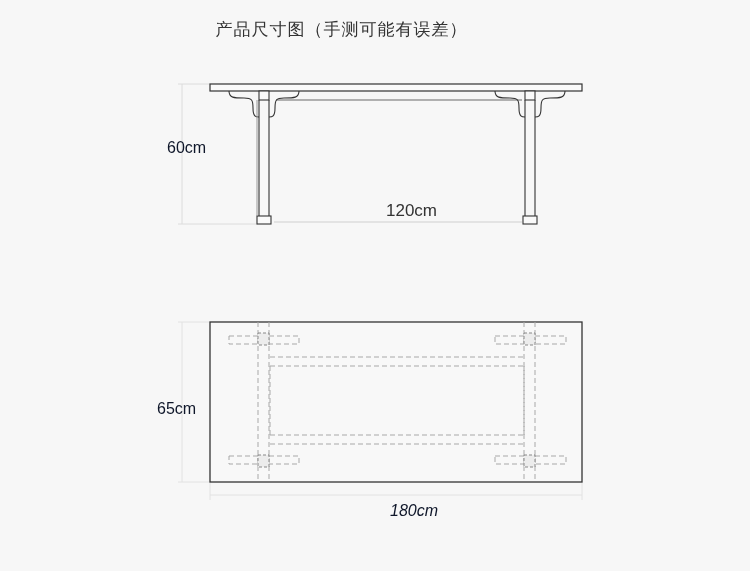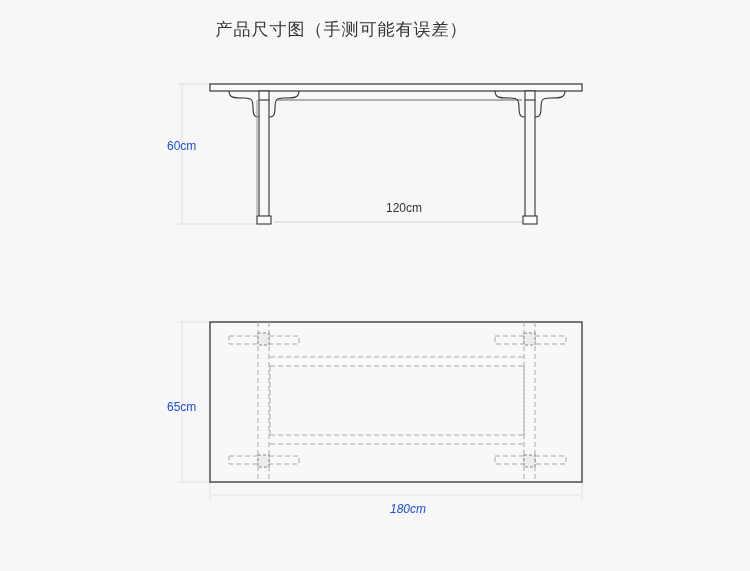--- a/index.html
+++ b/index.html
@@ -1,23 +1,23 @@
 <!DOCTYPE html>
 <html><head>
 <meta charset="utf-8">
 <style>
   html, body { margin: 0; padding: 0; }
   body { width: 750px; height: 571px; background: #f7f7f7; position: relative; overflow: hidden;
          font-family: "DejaVu Sans", "Liberation Sans", sans-serif; }
   .title { position: absolute; top: 18px; left: 0; width: 683px; text-align: center;
            font-family: "DejaVu Serif", "Liberation Serif", serif; font-size: 17px; color: #333; letter-spacing: 1px; }
-  .dim { position: absolute; font-family: "Liberation Sans", sans-serif; font-size: 12px; color: #1d4ed8; }
+  .dim { position: absolute; font-family: "Liberation Sans", sans-serif; font-size: 16px; color: #0f172a; }
   .dim-60 { left: 167px; top: 139px; }
-  .dim-120 { left: 386px; top: 201px; font-size: 12px; color: #333; text-align: center; }
-  .dim-65 { left: 167px; top: 400px; }
+  .dim-120 { left: 386px; top: 201px; font-size: 17px; color: #333; text-align: center; }
+  .dim-65 { left: 157px; top: 400px; }
   .dim-180 { left: 390px; top: 502px; font-style: italic; }
   svg { position: absolute; left: 0; top: 0; }
 </style>
 </head>
 <body>
 
 <div class="title">产品尺寸图（手测可能有误差）</div>
 
 <svg width="750" height="571" viewBox="0 0 750 571">
 

